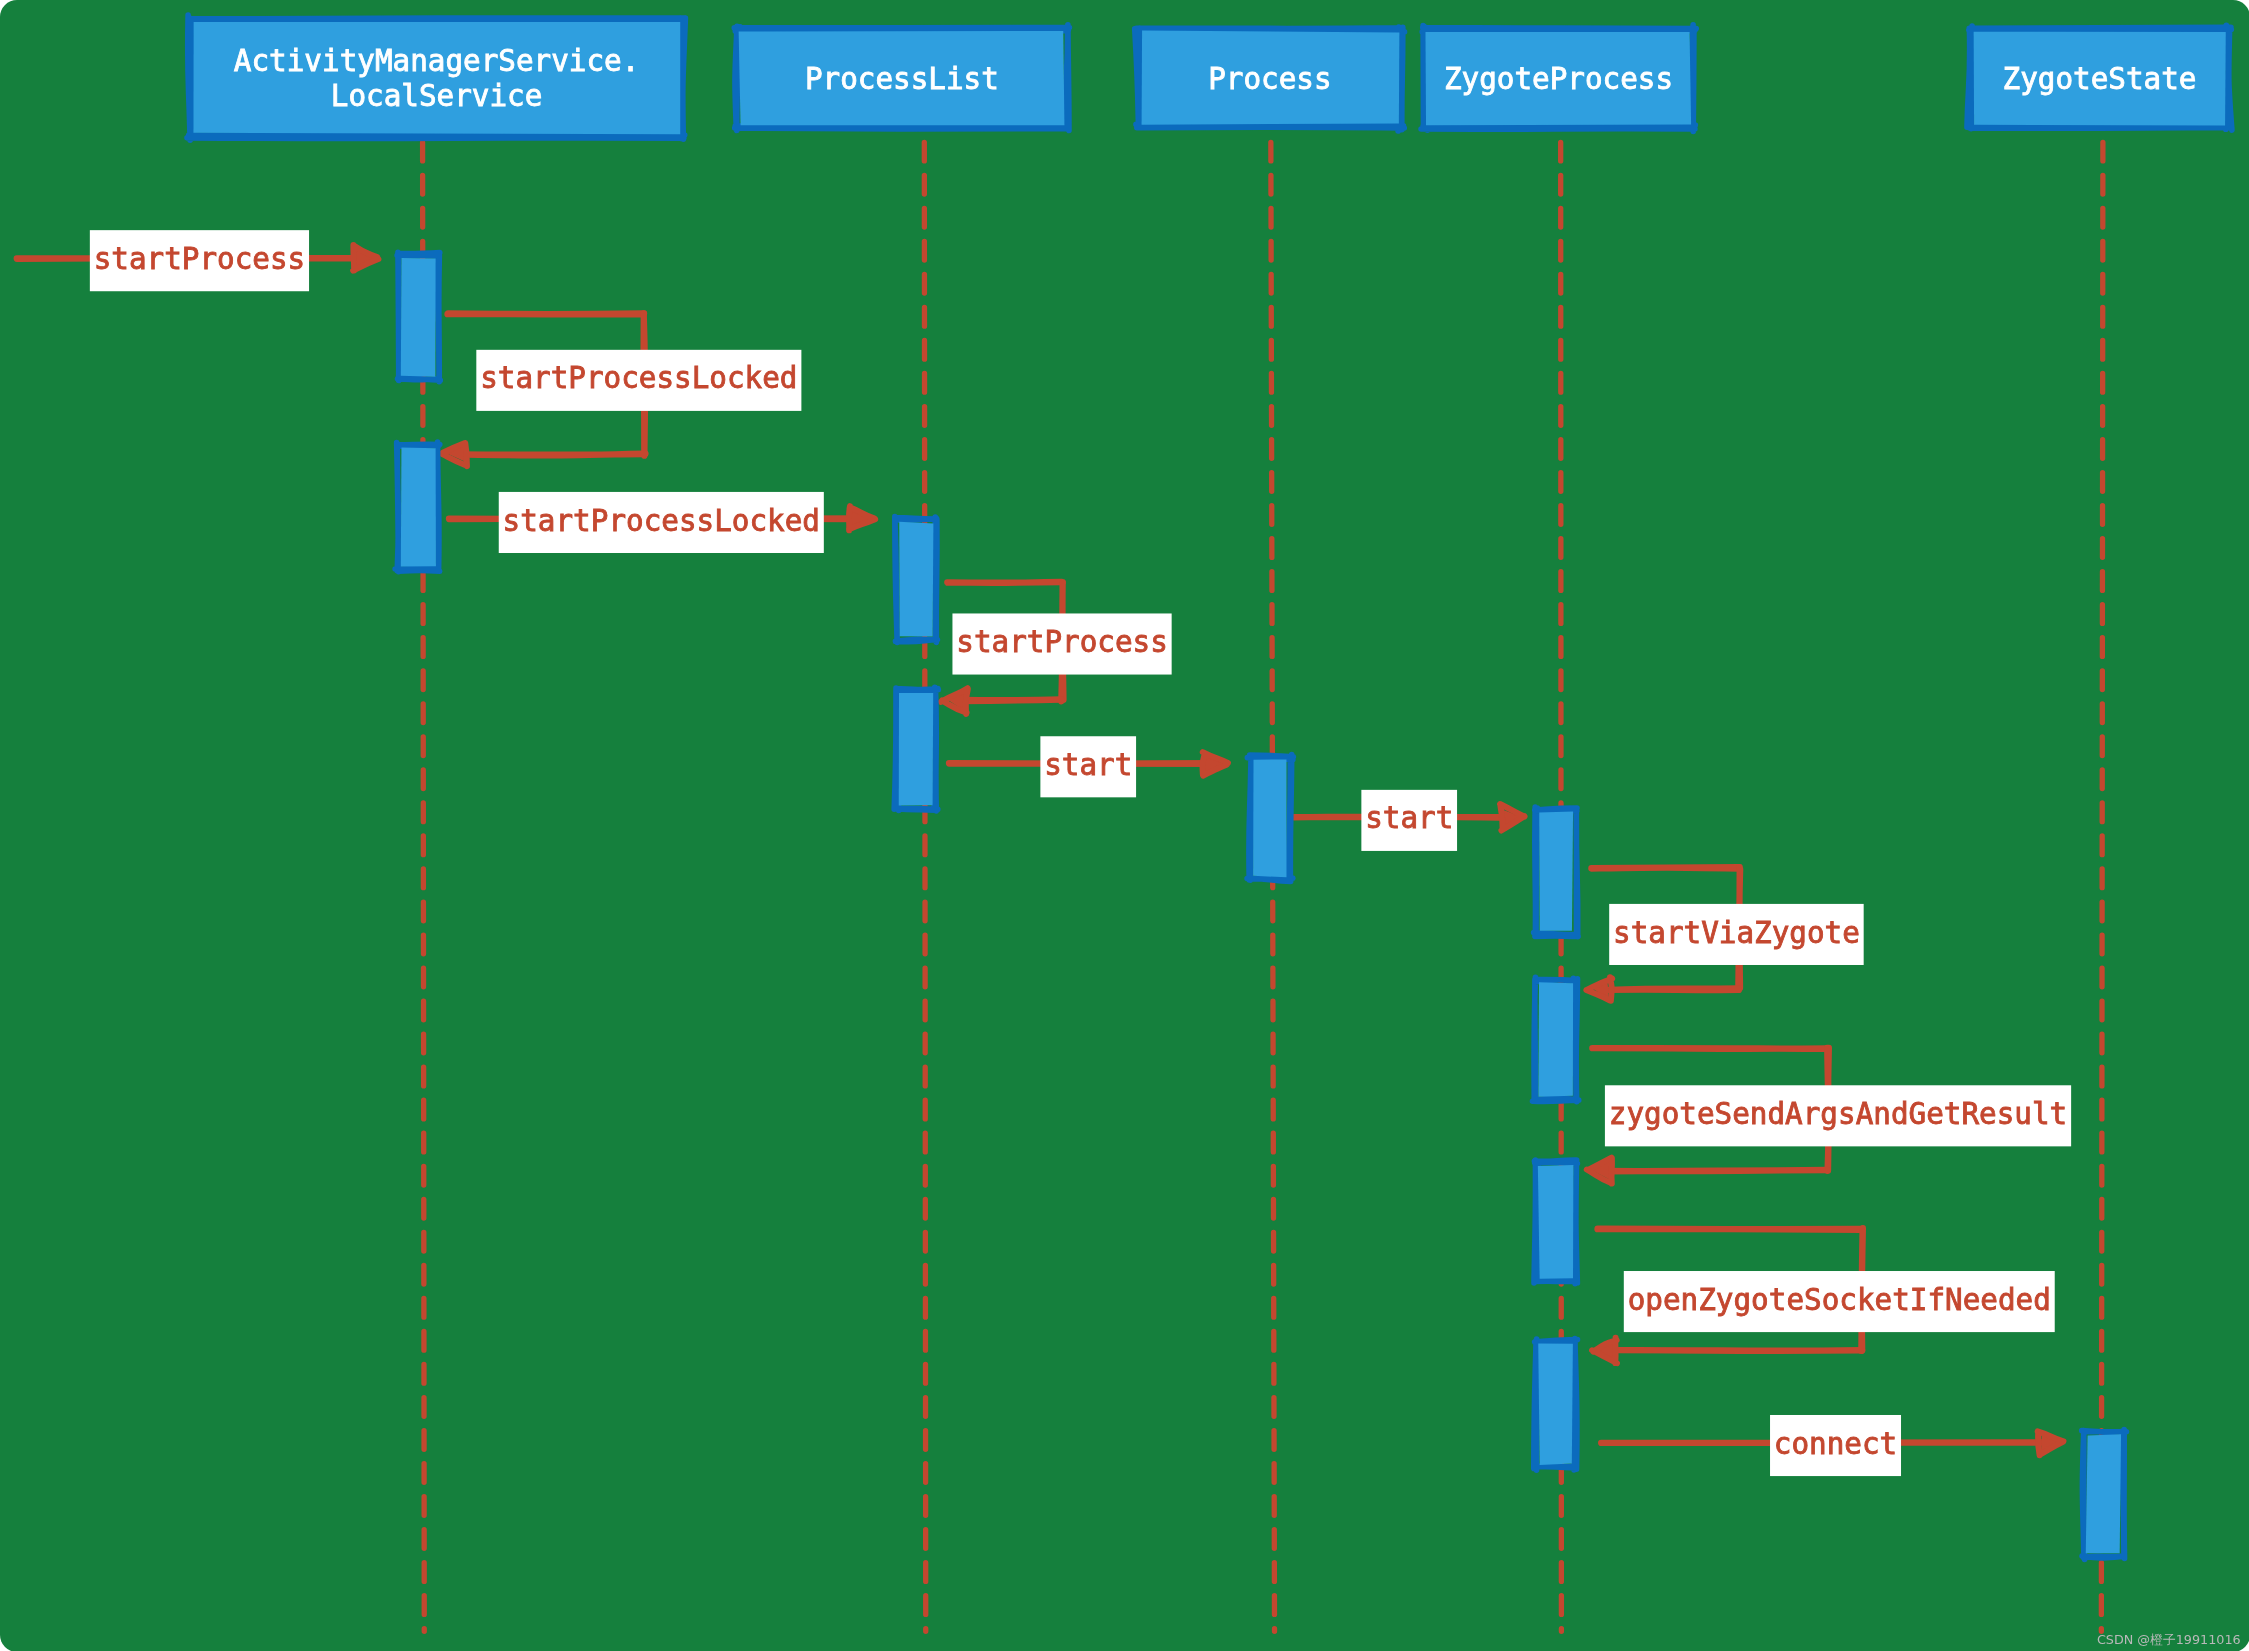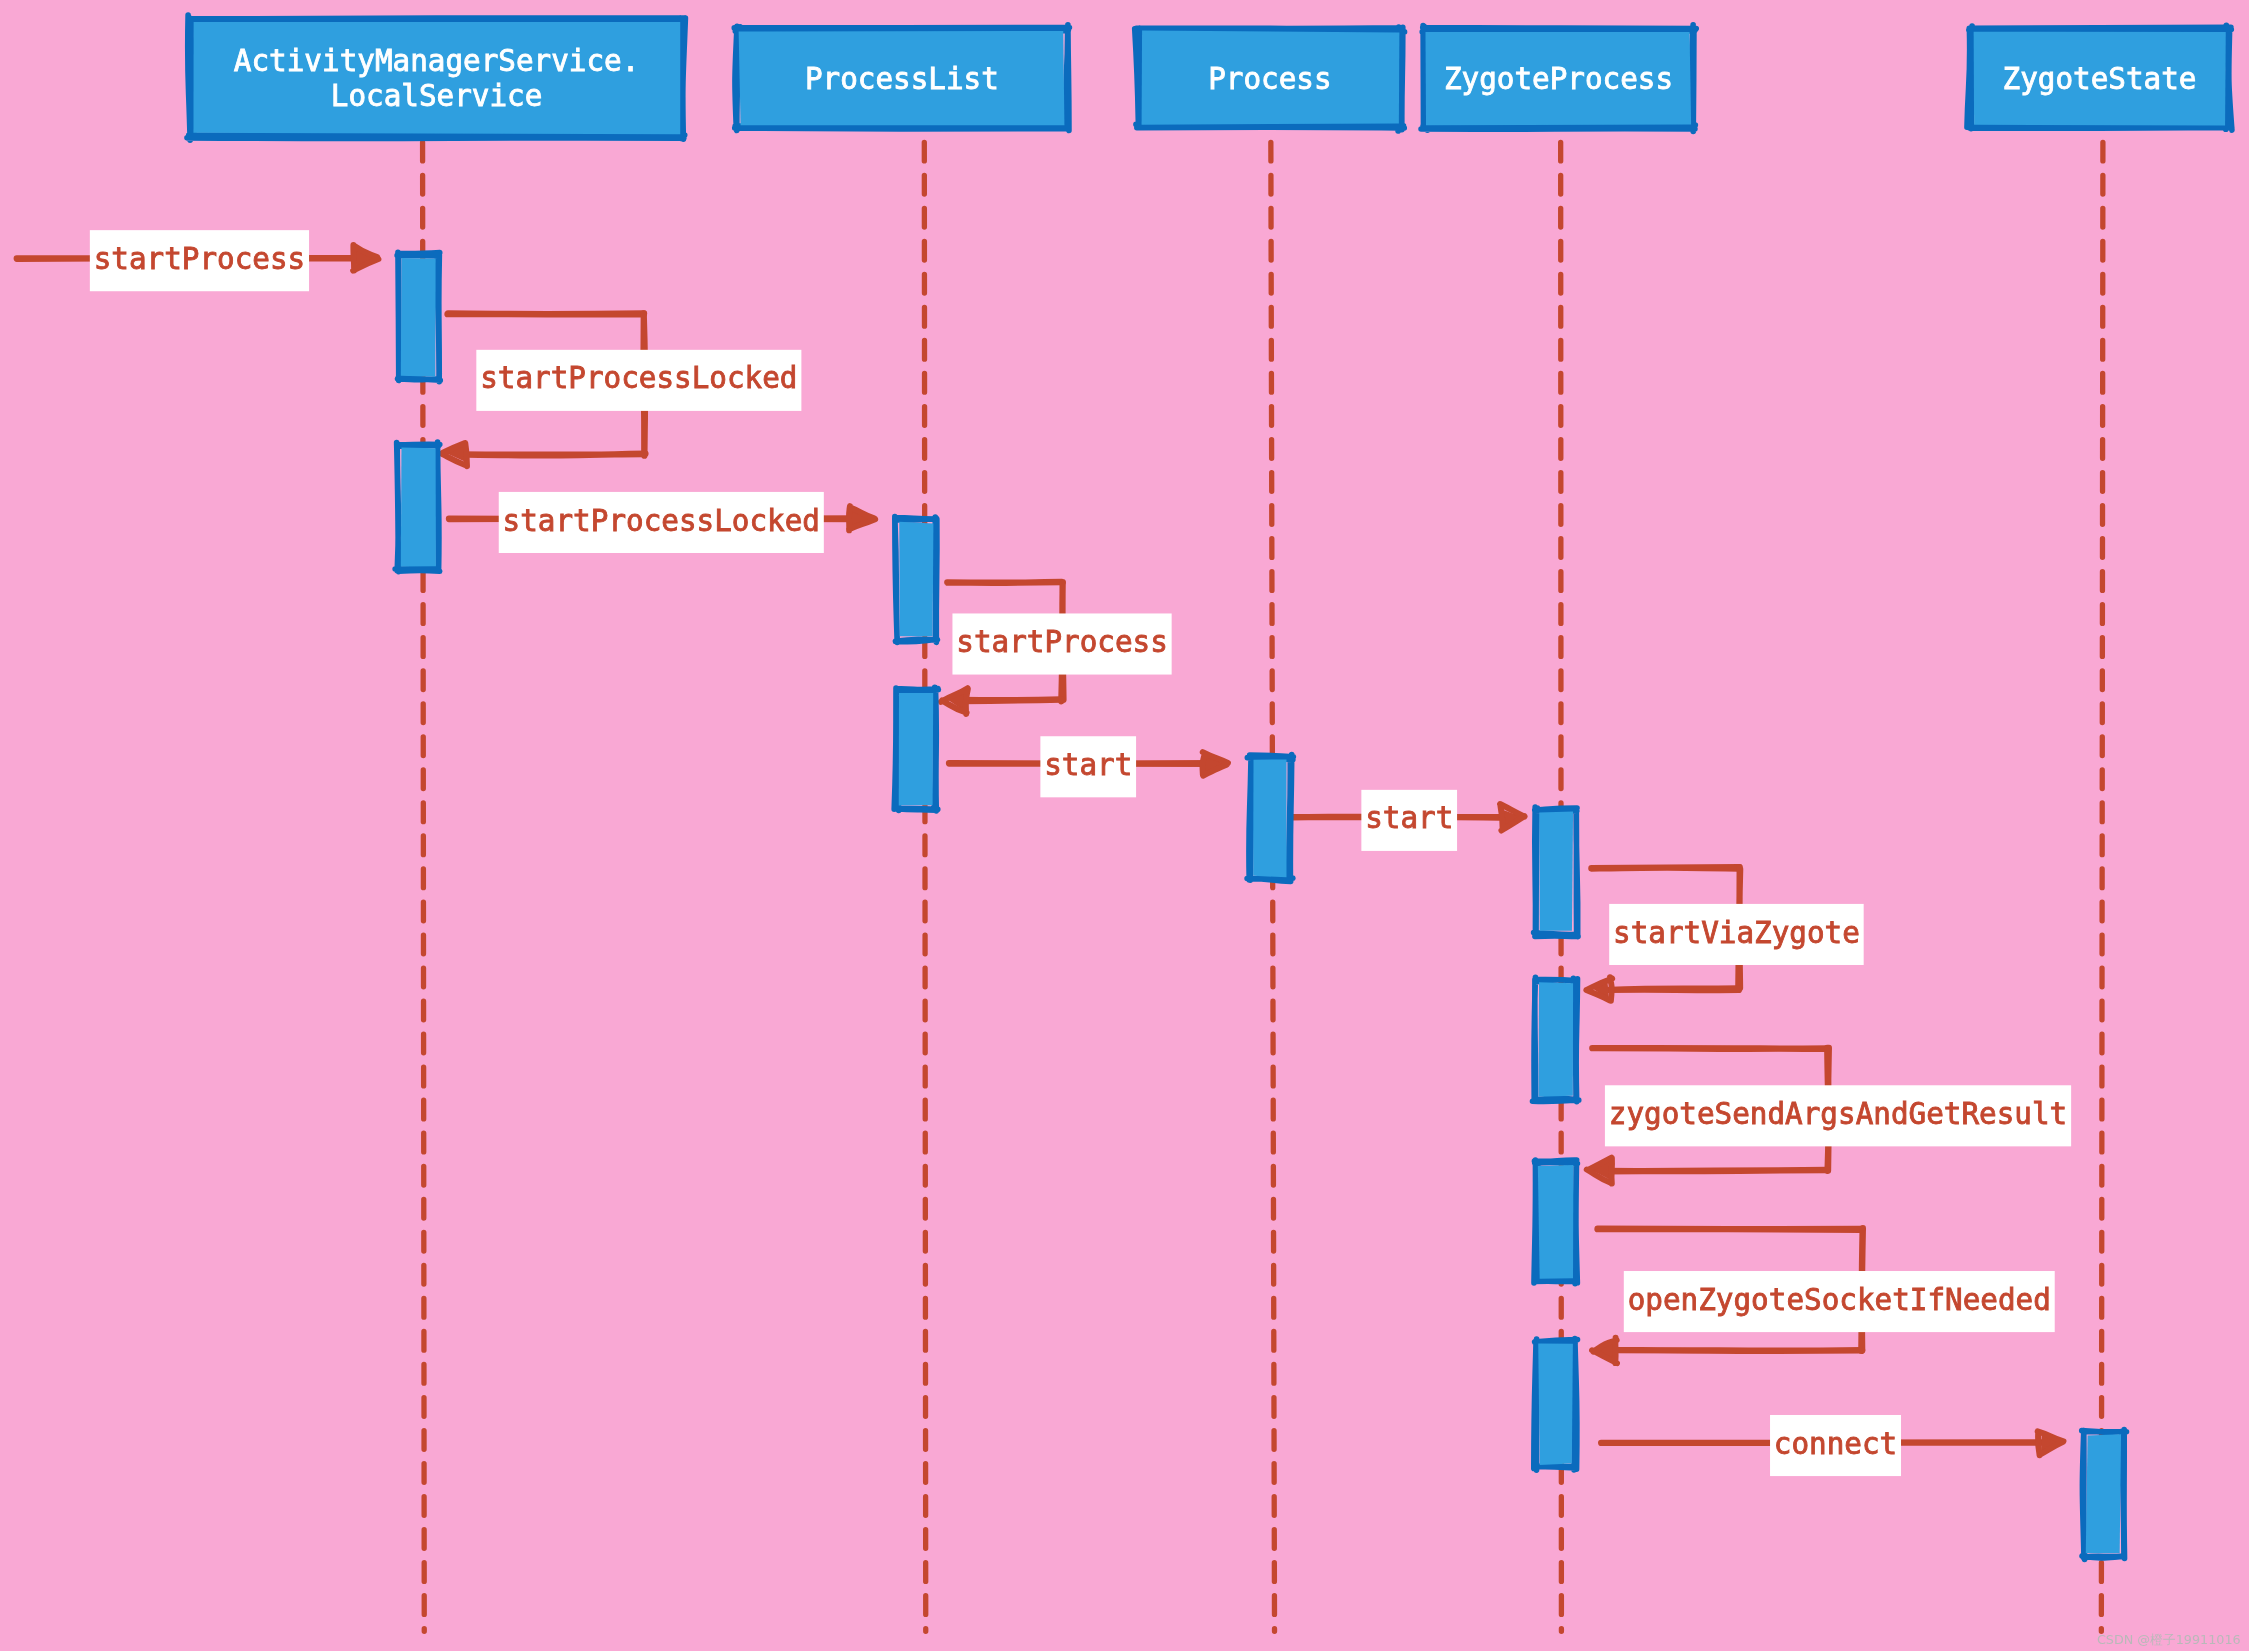--- a/index.html
+++ b/index.html
@@ -1,17 +1,17 @@
 <!DOCTYPE html>
 <html style="font-size:10px"><head>
 <meta charset="utf-8">
 <title>Sequence Diagram</title>
 <style>
   html,body{margin:0;padding:0;background:#ffffff;}
-  #page{position:relative;width:2250px;height:1652px;background:#f9a8d4;overflow:hidden;}
+  #page{position:relative;width:2250px;height:1652px;background:#15803d;overflow:hidden;border-radius:17px;}
   #diag{position:absolute;left:0;top:0;}
   text{ -webkit-font-smoothing:antialiased; }
   .actor-label{font-family:"DejaVu Sans Mono","Liberation Mono",monospace;font-size:47px;fill:#ffffff;stroke:#ffffff;stroke-width:1.4;paint-order:stroke fill;text-anchor:middle;}
   .msg-label{font-family:"DejaVu Sans Mono","Liberation Mono",monospace;font-size:47px;fill:#c4472f;stroke:#c4472f;stroke-width:1.4;paint-order:stroke fill;text-anchor:middle;}
   .watermark{font-family:"DejaVu Sans","Liberation Sans",sans-serif;font-size:20.5px;fill:#b9b9b9;text-anchor:end;}
 </style>
 </head>
 <body>
 
 <div id="page">

